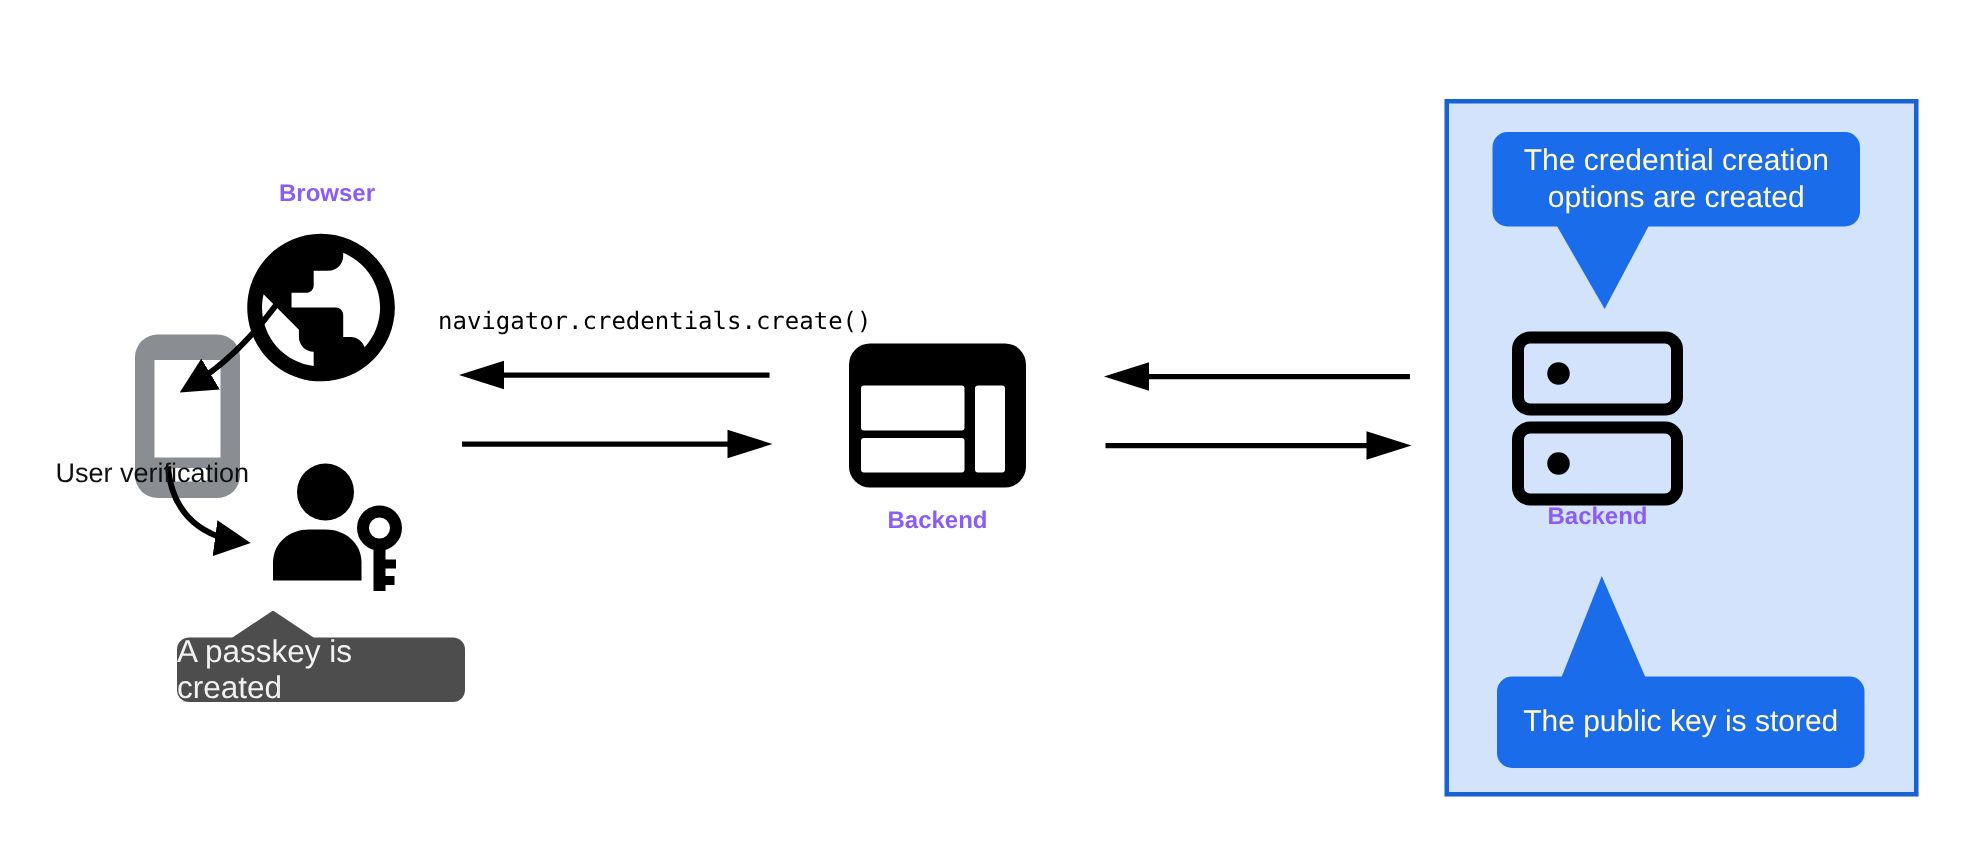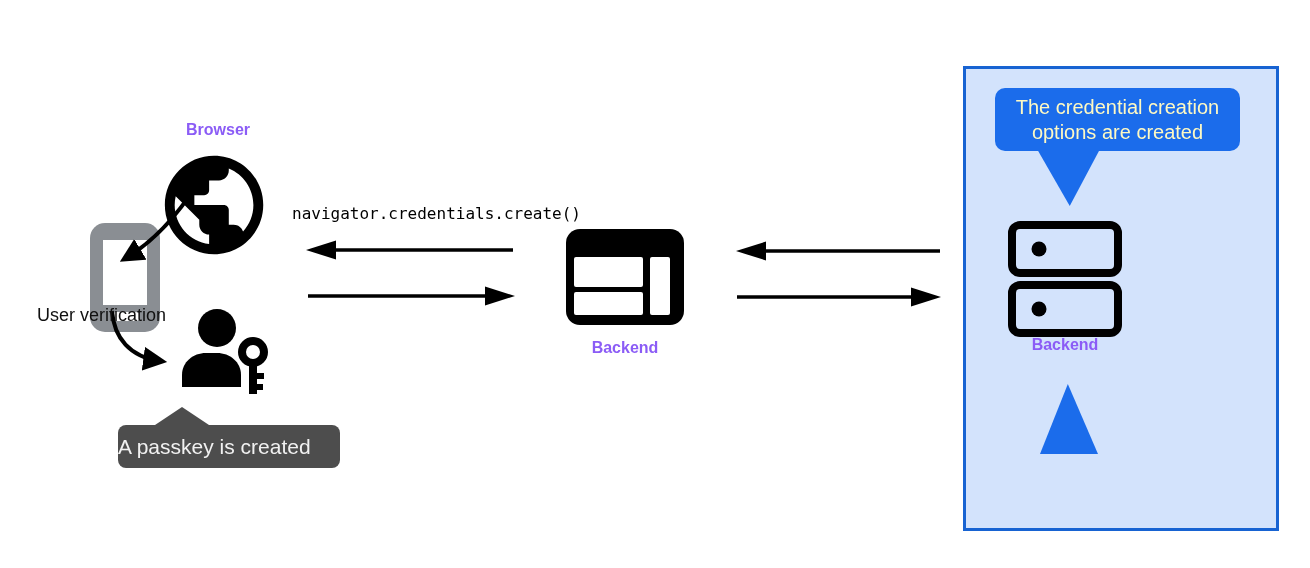--- a/index.html
+++ b/index.html
@@ -20,21 +20,21 @@
   .bubble{position:absolute;background:var(--bubble-blue);color:#fef9c3;border-radius:10px;
           display:flex;align-items:center;justify-content:center;text-align:center;
           font-size:20px;line-height:25px;padding:4px 8px;}
   .bubble-top{left:995px;top:88px;width:245px;height:63px;}
   .bubble-bottom{left:998px;top:451px;width:245px;height:61px;}
   .ptr{position:absolute;background:var(--bubble-blue);}
   .ptr-top{left:1037px;top:149px;width:63px;height:57px;
            clip-path:polygon(0 0,100% 0,52% 100%);}
   .ptr-bottom{left:1040px;top:384px;width:58px;height:70px;
               clip-path:polygon(48% 0,100% 100%,0 100%);}
-  .tooltip{position:absolute;left:118px;top:425px;width:222px;height:43px;border-radius:8px;
+  .tooltip{position:absolute;left:118px;top:425px;width:192px;height:43px;border-radius:8px;
            background:var(--tooltip-gray);color:var(--text-light);font-size:21px;
            display:flex;align-items:center;}
   .tooltip-ptr{position:absolute;left:152px;top:407px;width:60px;height:20px;
                background:var(--tooltip-gray);clip-path:polygon(50% 0,100% 100%,0 100%);}
   .txt{position:absolute;color:#111;font-size:18px;white-space:nowrap;}
   .txt-c{text-align:center;white-space:normal;}
   .bold{font-weight:bold;font-size:16px;color:#8b5cf6;}
   .mono{font-family:"DejaVu Sans Mono",monospace;font-size:16px;color:#000;}
   .lbl-browser{left:158px;top:121px;width:120px;}
   .lbl-frontend{left:565px;top:339px;width:120px;}
@@ -115,20 +115,23 @@
       <polygon class="ink" points="941,297 911,287.5 911,306.5"></polygon>
     </g>
   </svg>
 
   <div class="ptr ptr-top"></div>
   <div class="bubble bubble-top">
     <span>The credential creation options are created</span>
   </div>
 
   <div class="ptr ptr-bottom"></div>
+  <div class="bubble bubble-bottom">
+    <span>The public key is stored</span>
+  </div>
 
   <div class="tooltip-ptr"></div>
   <div class="tooltip">
     <span>A passkey is created</span>
   </div>
 
   <div class="txt txt-c bold lbl-browser">Browser</div>
   <div class="txt lbl-userverif">User verification</div>
   <div class="txt txt-c bold lbl-frontend">Backend</div>
   <div class="txt txt-c bold lbl-backend">Backend</div>

